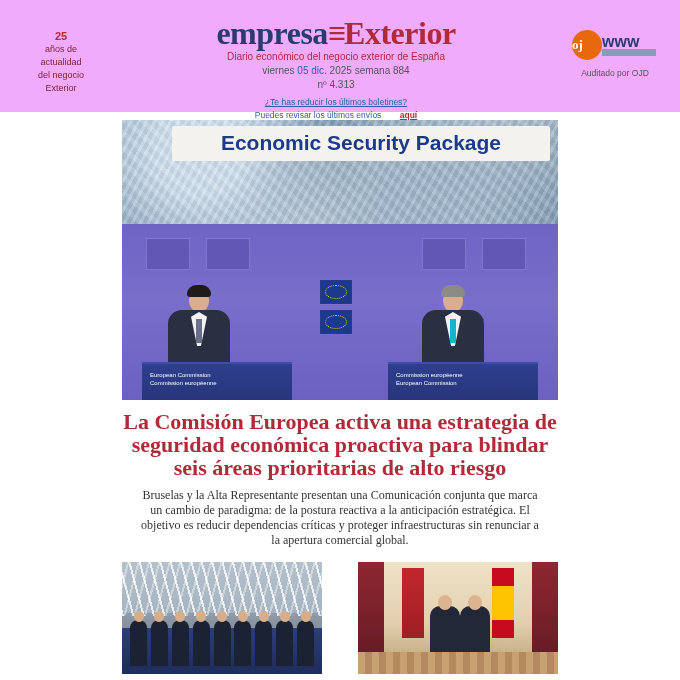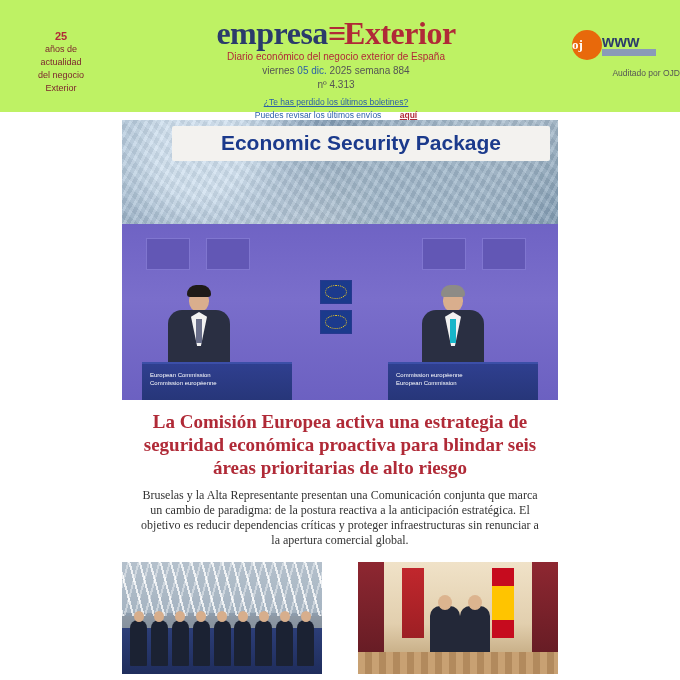--- a/index.html
+++ b/index.html
@@ -18,21 +18,21 @@
     width: 680px;
     height: 680px;
     position: relative;
     background: #ffffff;
   }
 
   
   .masthead {
     display: flex;
     align-items: flex-start;
-    background: #bef264;
+    background: #f0abfc;
     padding: 14px 0 10px 0;
     height: 112px;
     box-sizing: border-box;
   }
   .mast-left {
     width: 122px;
     text-align: center;
     font-size: 9px;
     line-height: 13px;
     color: #7a1f2b;
@@ -133,21 +133,20 @@
   .ojd-bar {
     position: absolute;
     left: 30px; top: 19px;
     width: 54px; height: 7px;
     background: #8a9bb8;
   }
   .ojd-text {
     font-size: 8.5px;
     color: #555;
     margin-top: 4px;
-    text-align: right;
   }
 
   
   .hero {
     width: 436px;
     margin: 8px auto 0 auto;
     height: 280px;
     position: relative;
     overflow: hidden;
   }
@@ -270,21 +269,21 @@
     width: 6px; height: 24px;
   }
 
   
   .headline {
     width: 436px;
     margin: 10px auto 8px auto;
     text-align: center;
     color: #b02a37;
     font-family: "Liberation Serif", serif;
-    font-size: 19px;
+    font-size: 22px;
     line-height: 23px;
     font-weight: bold;
   }
   .subhead {
     width: 400px;
     margin: 9px auto 0 auto;
     text-align: center;
     color: #333;
     font-family: "Liberation Serif", serif;
     font-size: 12px;
@@ -417,21 +416,21 @@
       </div>
       <div class="tagline">Diario económico del negocio exterior de España</div>
       <div class="dateline">
         <span>viernes</span>
         <span class="blue">05 dic.</span>
         <span>2025</span>
         <span>semana 884</span>
       </div>
       <div class="dateline">nº 4.313</div>
       <div class="newsletter-q">
-        <span class="lnk">¿Te has perdido los últimos boletines?</span><br>
+        <span class="lnk">¿Te has reducir los últimos boletines?</span><br>
         <span>Puedes revisar los últimos envíos</span>
         <span class="aqui">aquí</span>
       </div>
     </div>
 
     <div class="mast-right">
       <div class="ojd-logo">
         <div class="ojd-circle">oj</div>
         <div class="ojd-www">www</div>
         <div class="ojd-bar"></div>

